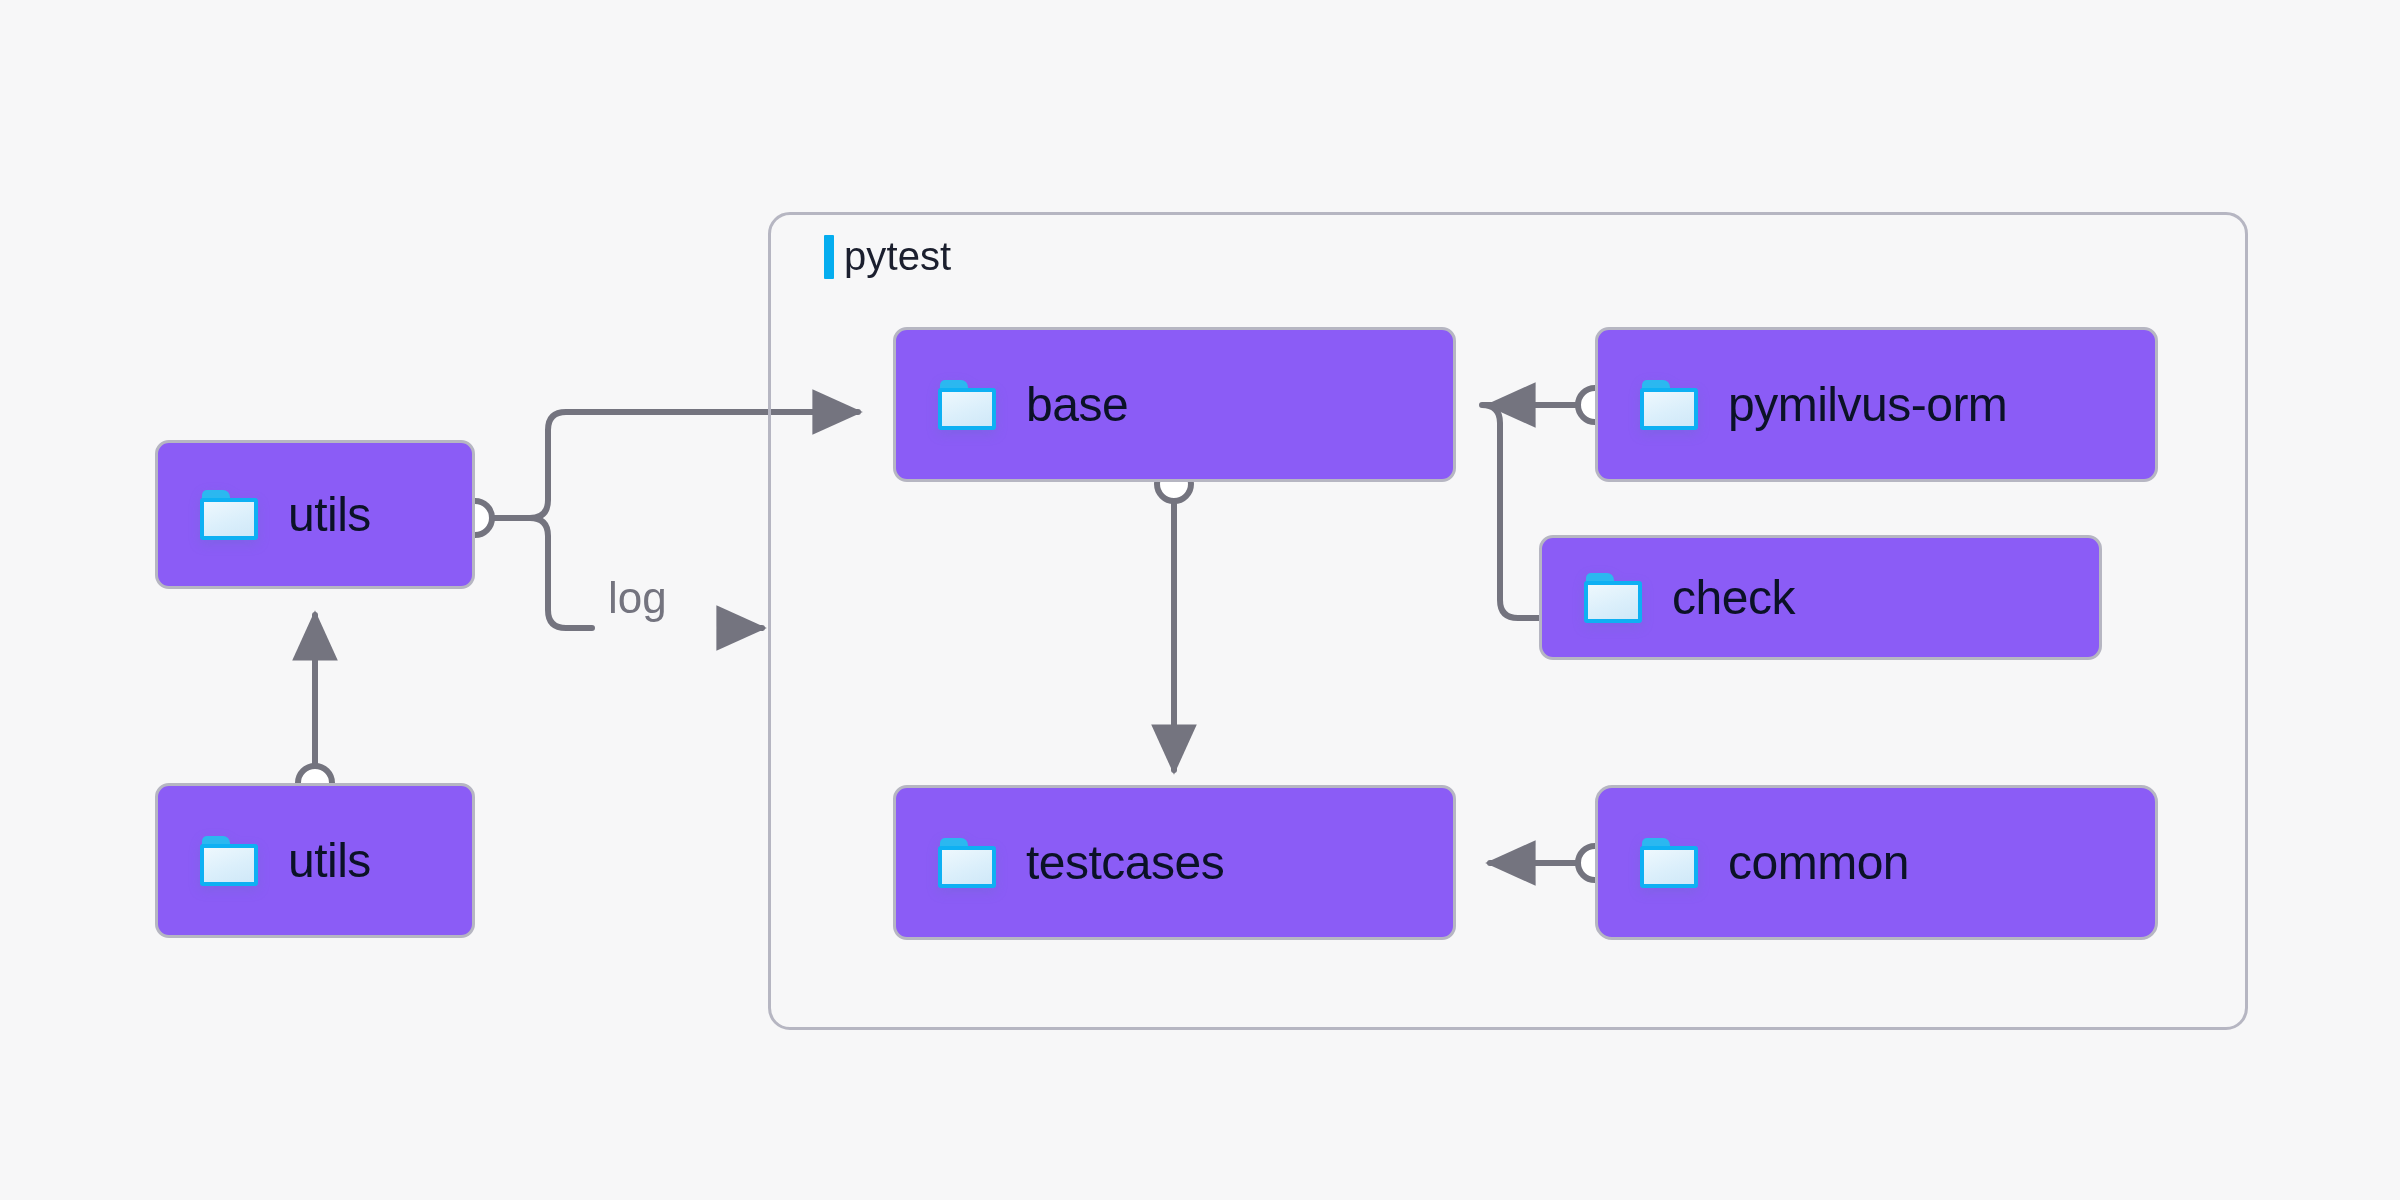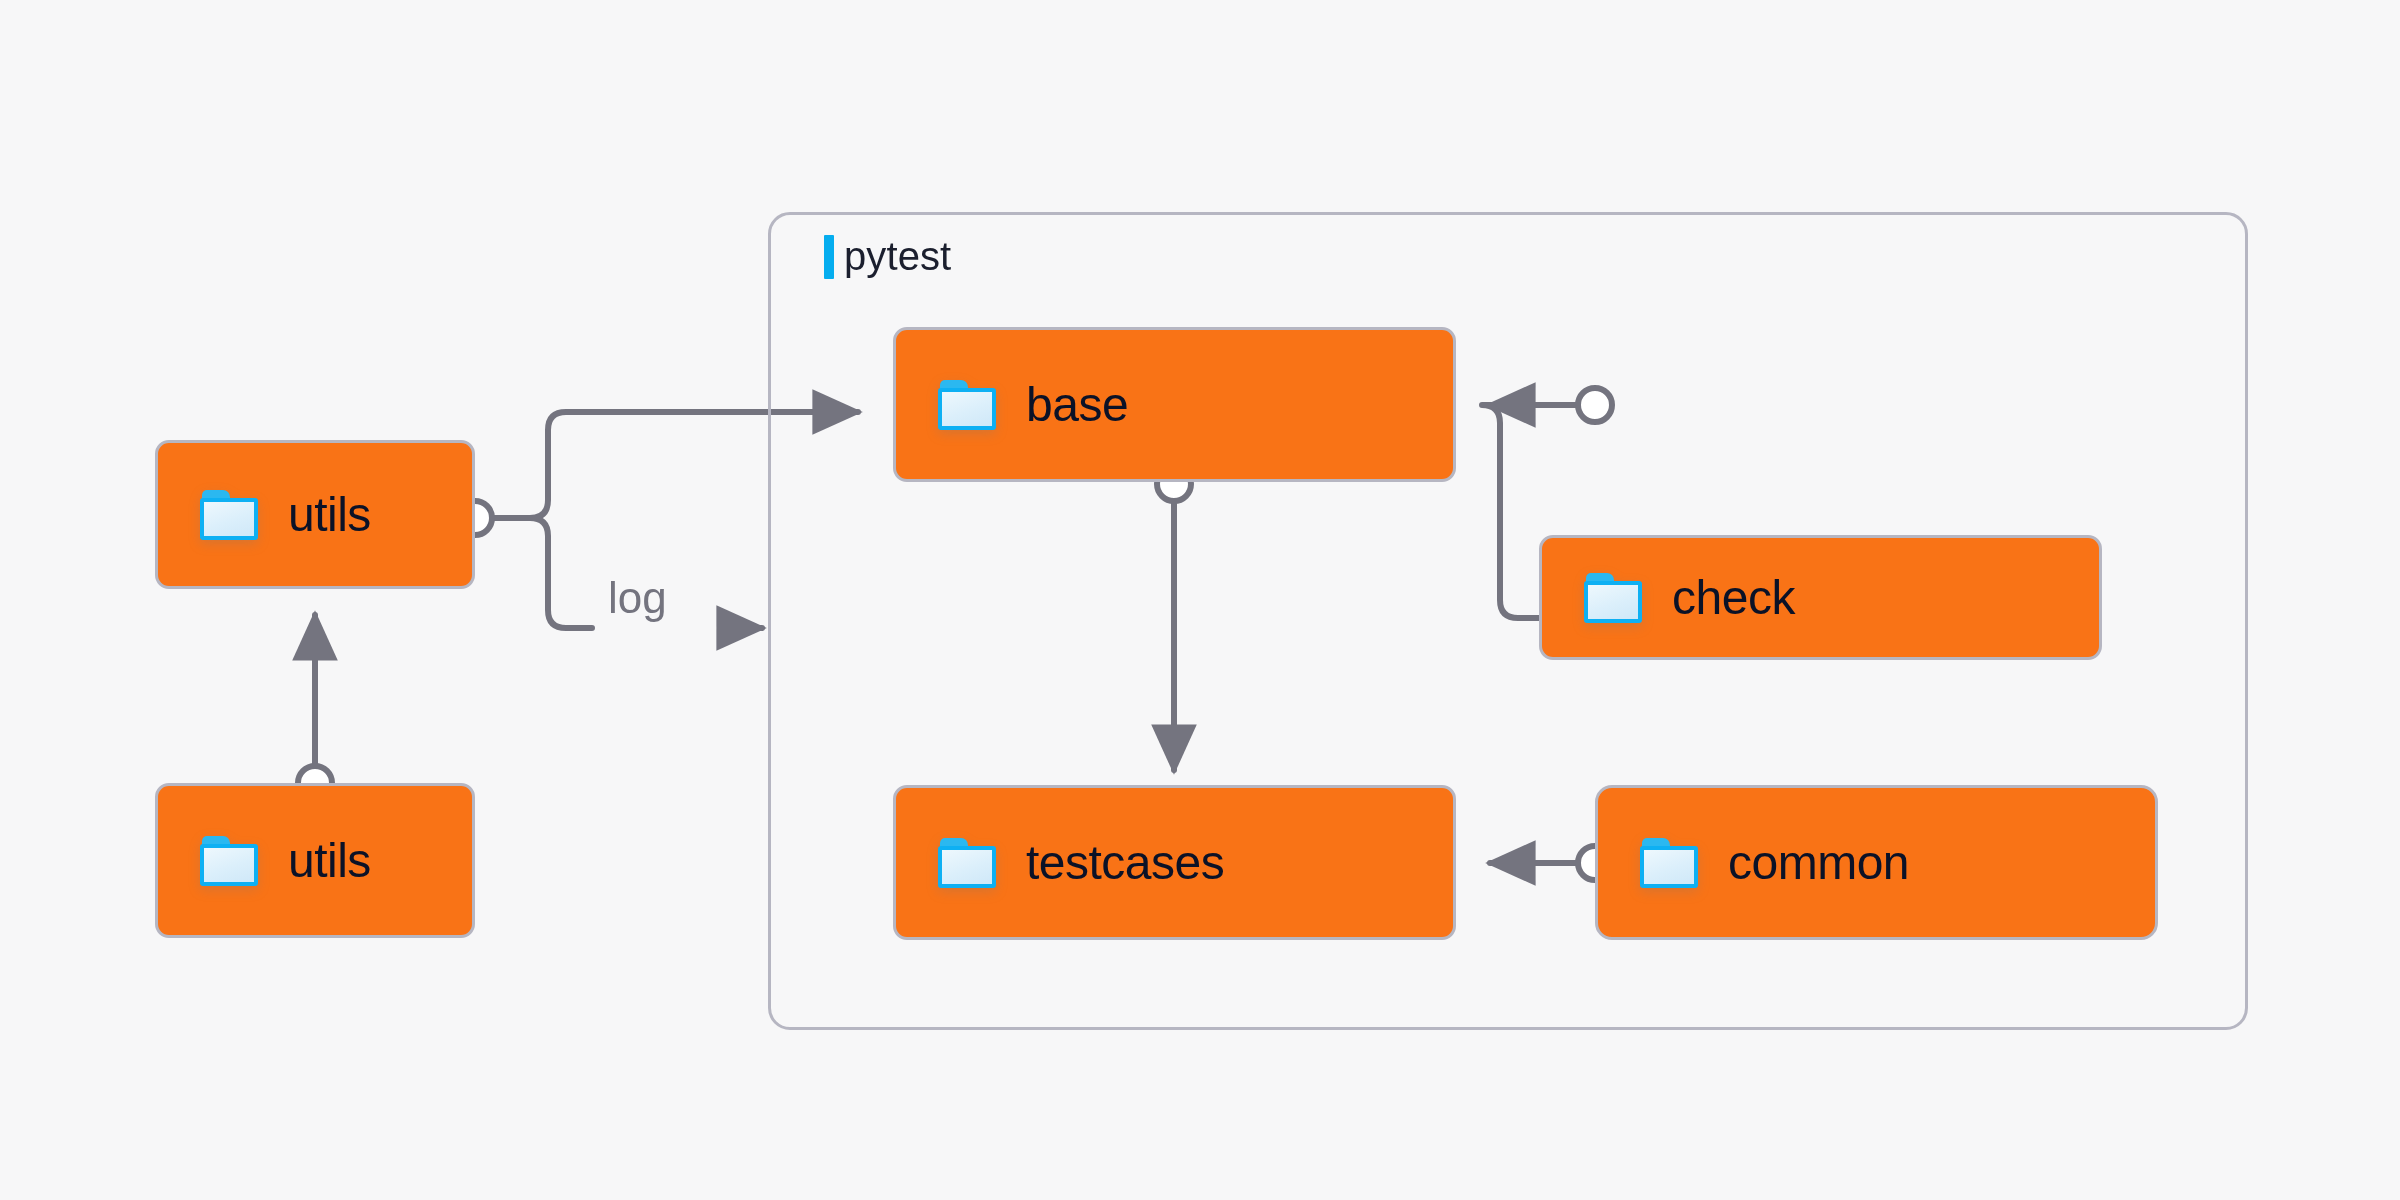--- a/index.html
+++ b/index.html
@@ -52,21 +52,21 @@
   .group-title {
     font-size: 40px;
     color: #1b1f2e;
     letter-spacing: 0.1px;
     white-space: nowrap;
   }
 
   
   .node {
     position: absolute;
-    background: #f97316;
+    background: #8b5cf6;
     border: 3px solid #b6b6c2;
     border-radius: 14px;
     box-sizing: border-box;
     display: flex;
     align-items: center;
     padding-left: 42px;
     gap: 30px;
   }
   .node-label {
     font-size: 48px;
@@ -189,20 +189,27 @@
   </div>
 
   <div class="node" style="left:893px; top:785px; width:563px; height:155px;">
     <span class="folder-icon">
       <span class="tab"></span>
         <span class="body"></span>
     </span>
     <span class="node-label">testcases</span>
   </div>
 
+  <div class="node" style="left:1595px; top:327px; width:563px; height:155px;">
+    <span class="folder-icon">
+      <span class="tab"></span>
+        <span class="body"></span>
+    </span>
+    <span class="node-label">pymilvus-orm</span>
+  </div>
 
   <div class="node" style="left:1539px; top:535px; width:563px; height:125px;">
     <span class="folder-icon">
       <span class="tab"></span>
         <span class="body"></span>
     </span>
     <span class="node-label">check</span>
   </div>
 
   <div class="node" style="left:1595px; top:785px; width:563px; height:155px;border-radius:17px;">

